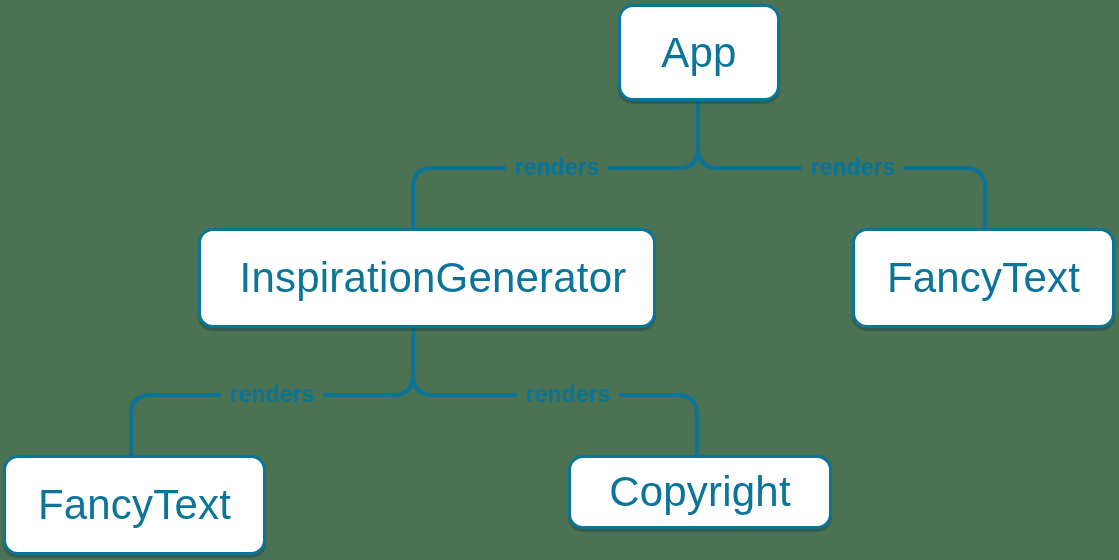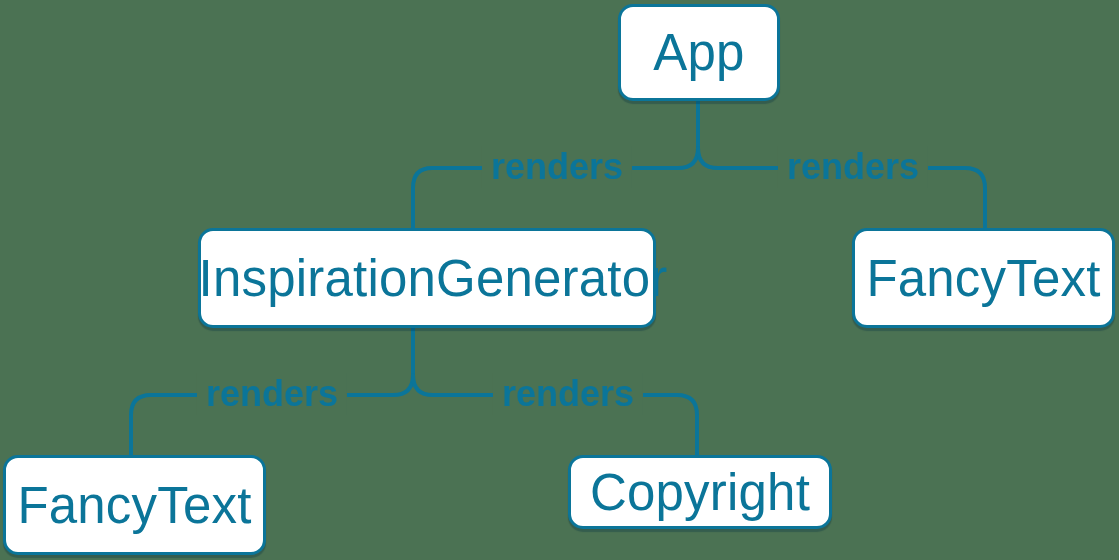--- a/index.html
+++ b/index.html
@@ -30,36 +30,36 @@
     stroke-linejoin:round;
   }
   .node{
     position:absolute;
     display:flex;align-items:center;justify-content:center;
     background:var(--node-fill);
     border:3px solid var(--accent);
     border-radius:15px;
     box-shadow:0 3px 1px var(--shadow);
     color:var(--accent);
-    font-size:51px;
+    font-size:42px;
     font-weight:400;
     letter-spacing:0.2px;
     white-space:nowrap;
   }
   .node-app{left:618px;top:4px;width:162px;height:97px;}
   .node-ig{left:198px;top:228px;width:458px;height:100px;padding-left:12px;}
   .node-ft-right{left:852px;top:228px;width:263px;height:100px;}
   .node-ft-left{left:3px;top:455px;width:263px;height:100px;}
   .node-copyright{left:568px;top:455px;width:264px;height:74px;}
   .edge-label{
     position:absolute;
     transform:translate(-50%,-50%);
     background:var(--bg);
     color:var(--accent);
-    font-size:36px;
+    font-size:23px;
     font-weight:700;
     padding:0 9px;
     white-space:nowrap;
   }
   .edge-label-1{left:557px;top:167px;}
   .edge-label-2{left:853px;top:167px;}
   .edge-label-3{left:272px;top:394px;}
   .edge-label-4{left:568px;top:394px;}
 </style>
 </head>

